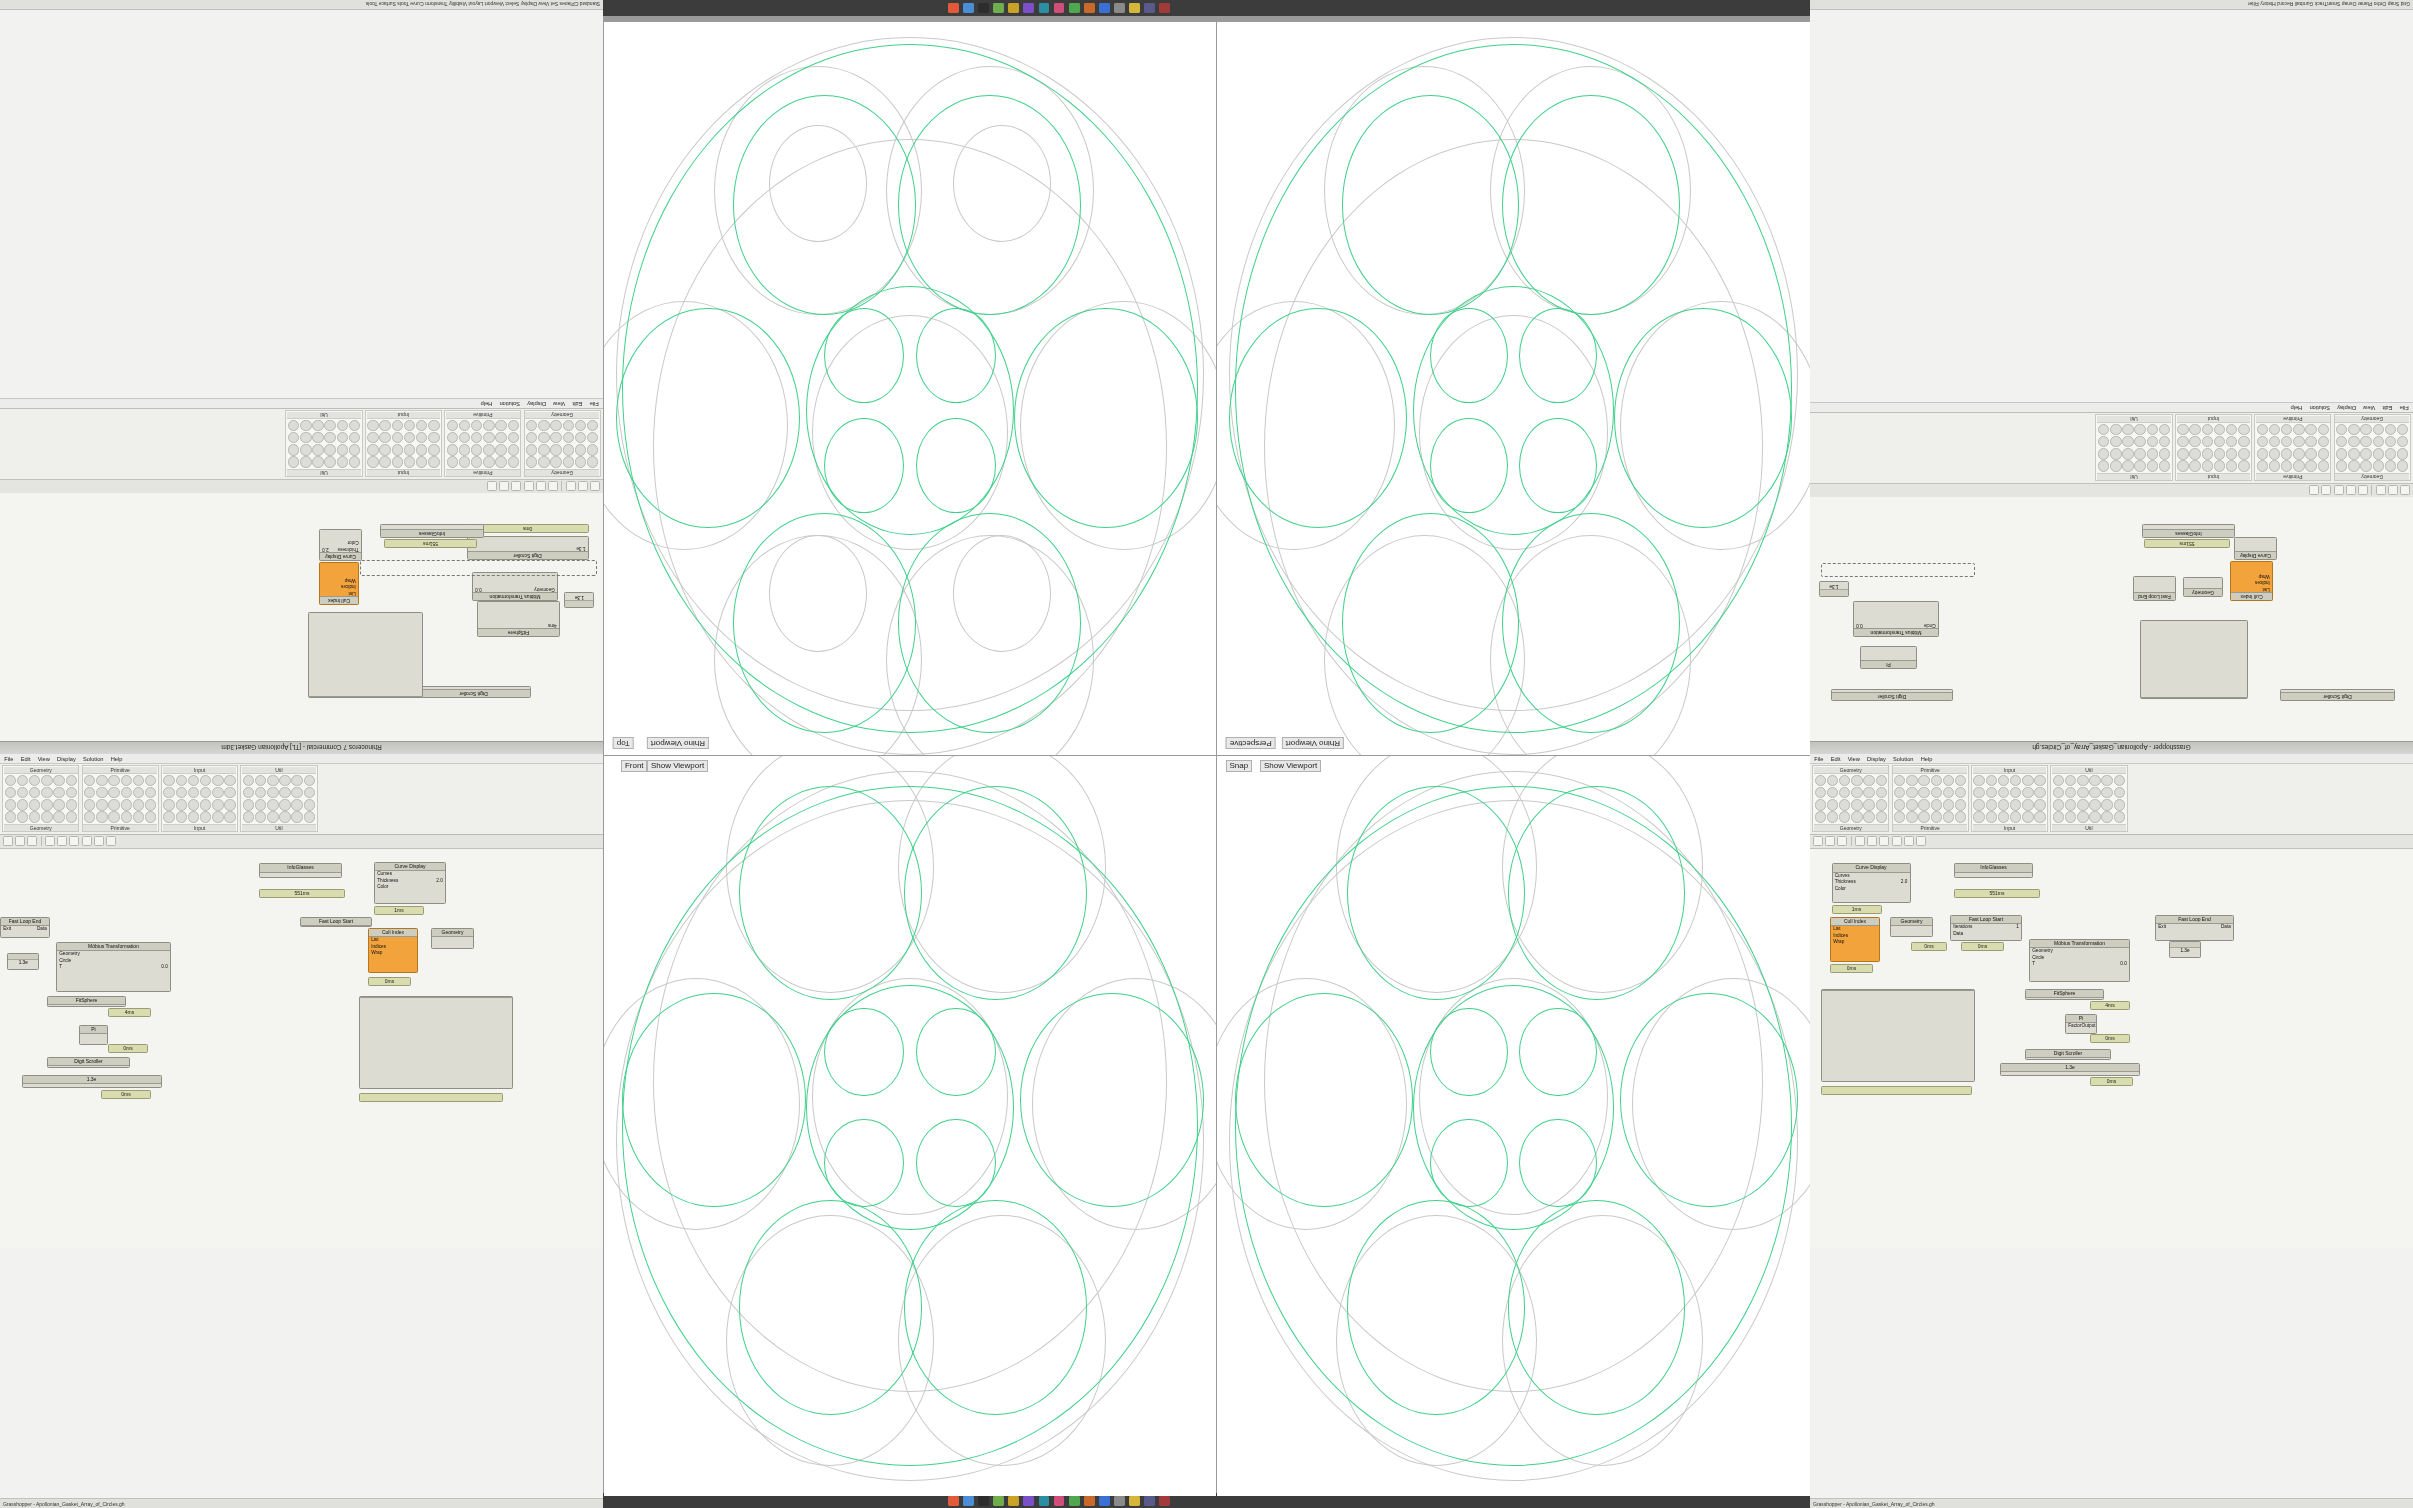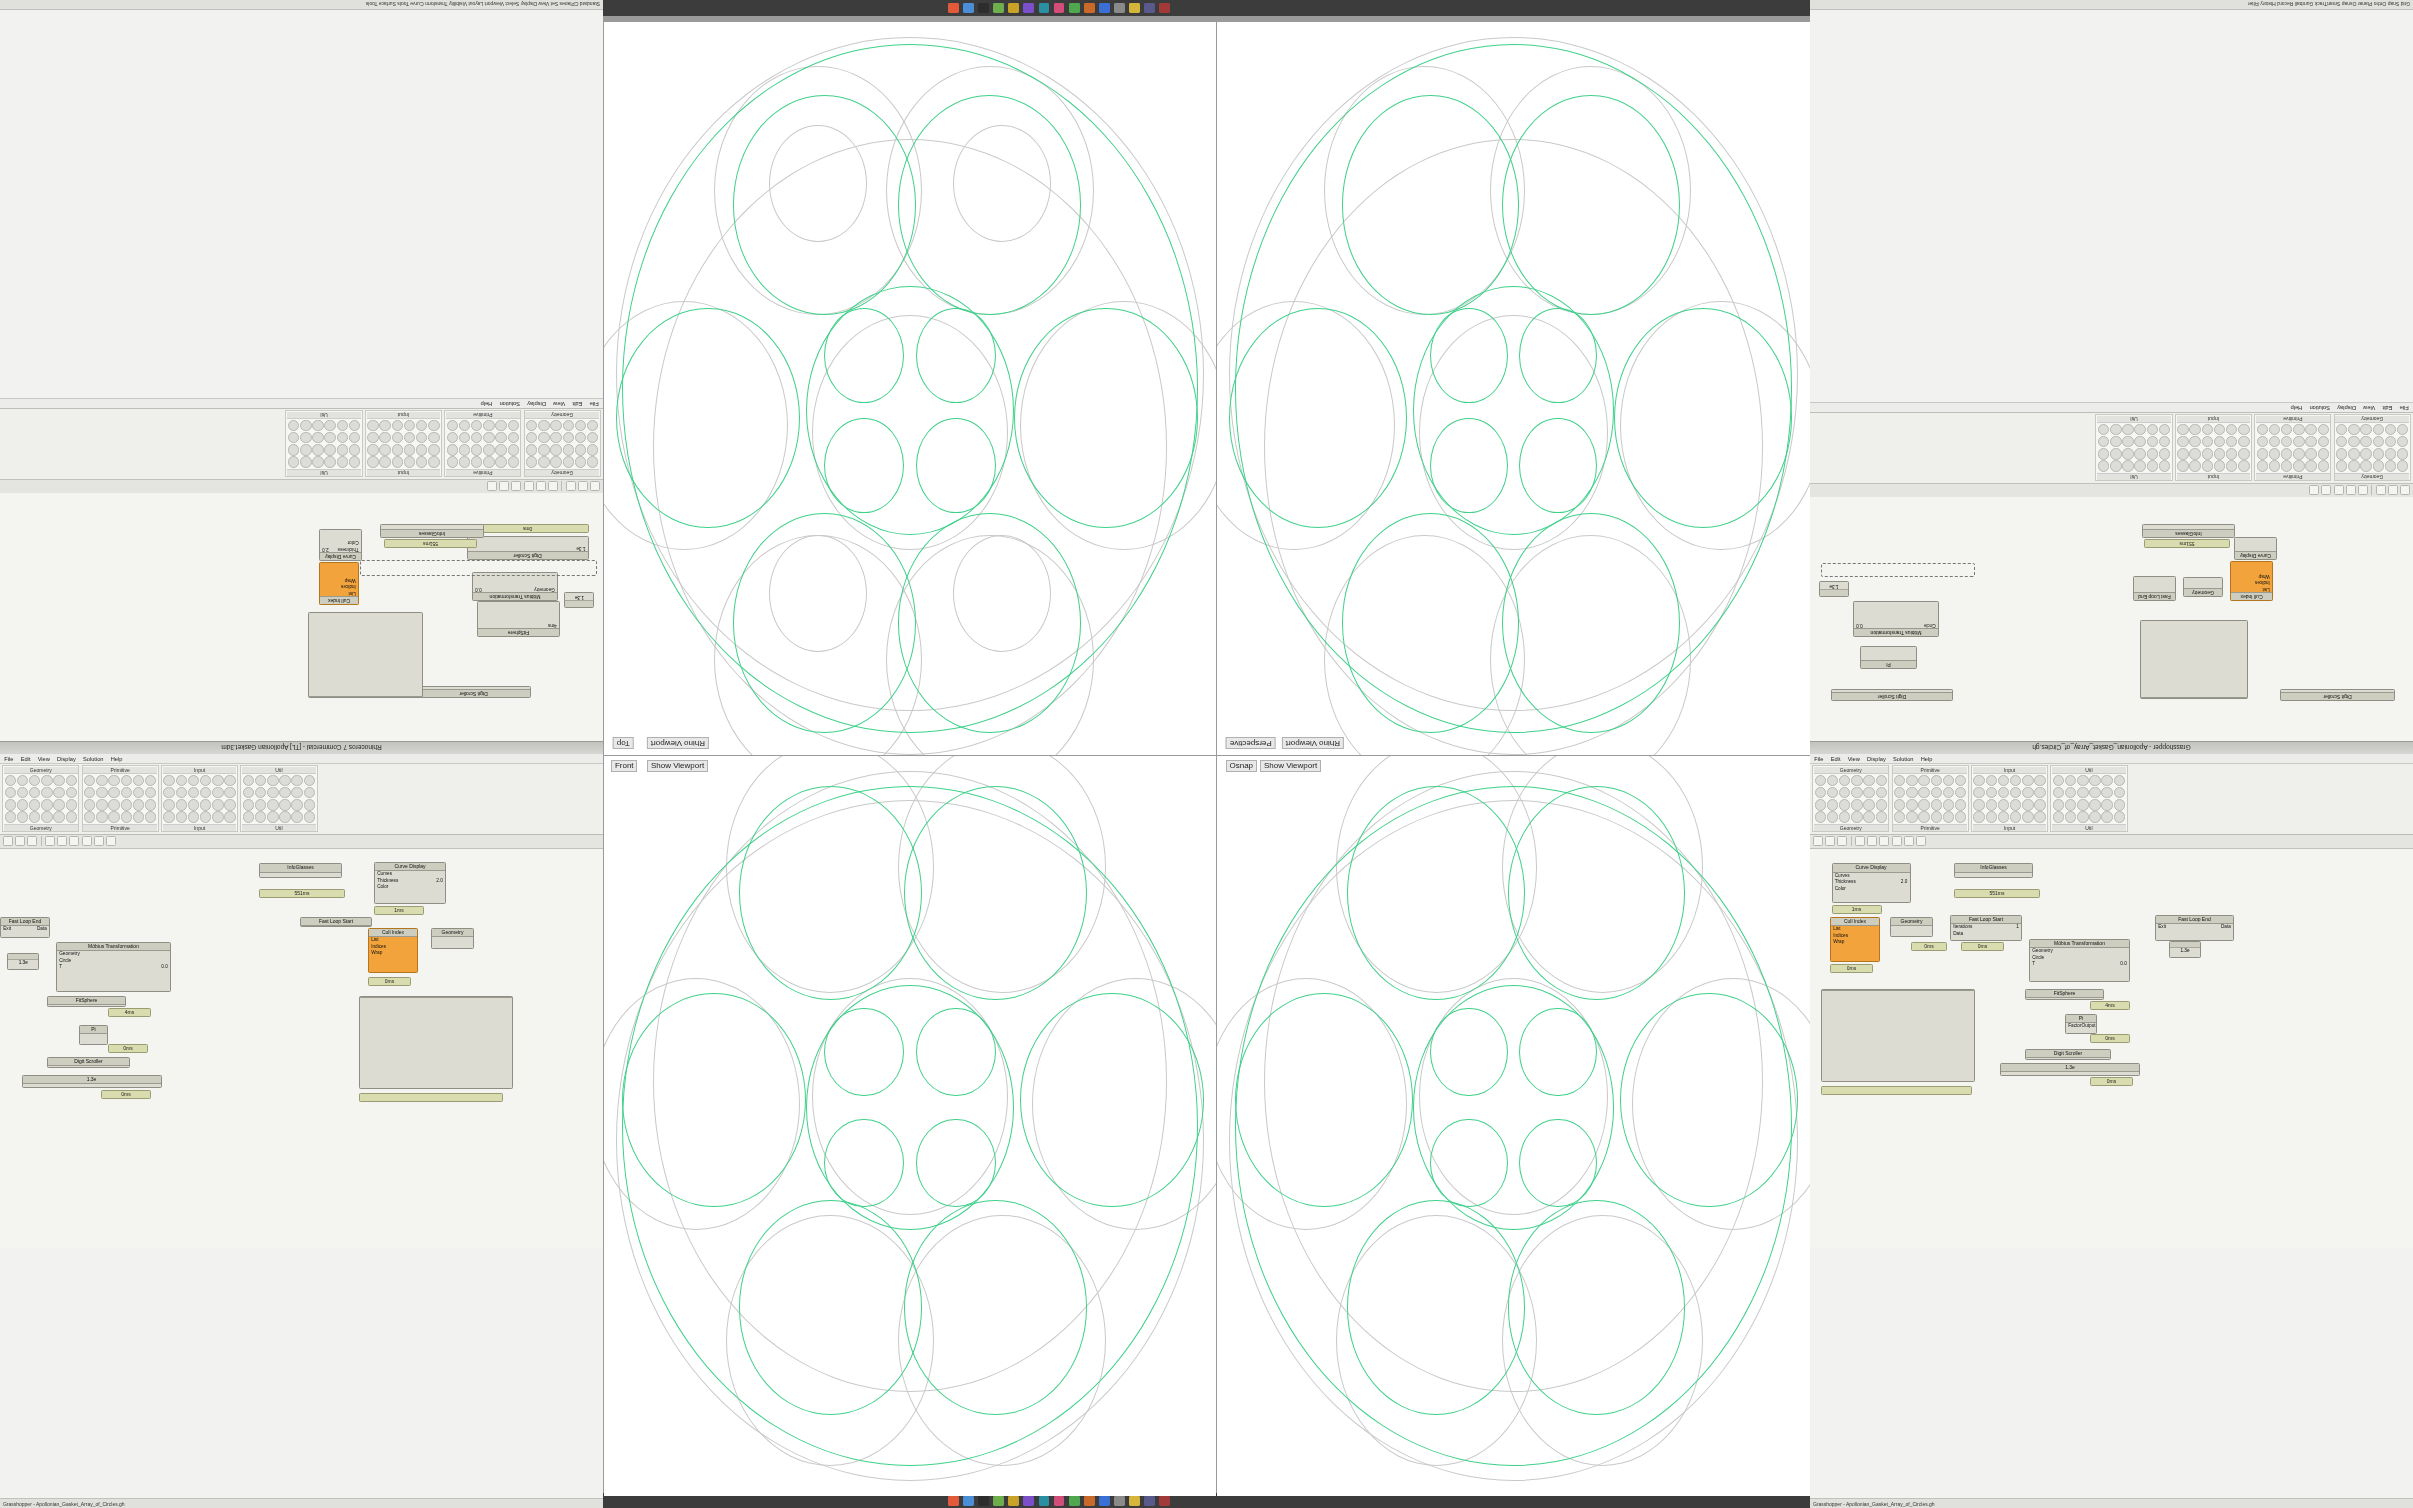--- a/index.html
+++ b/index.html
@@ -1227,21 +1227,21 @@
       <div class="gc" style="left:3%;  top:32%; width:30%; height:29%"></div>
       <div class="gc" style="left:68%; top:32%; width:30%; height:29%"></div>
       <div class="gc" style="left:22%; top:60%; width:30%; height:29%"></div>
       <div class="gc" style="left:49%; top:60%; width:30%; height:29%"></div>
       <div class="gc" style="left:33%; top:31%; width:34%; height:33%"></div>
       <div class="gc" style="left:36%; top:34%; width:13%; height:12%"></div>
       <div class="gc" style="left:51%; top:34%; width:13%; height:12%"></div>
       <div class="gc" style="left:36%; top:49%; width:13%; height:12%"></div>
       <div class="gc" style="left:51%; top:49%; width:13%; height:12%"></div>
     </div>
-    <div class="vp-label" style="left:7px; top:4.3px">Front</div>
+    <div class="vp-label" style="left:17px; top:4.3px">Front</div>
     <div class="vp-label" style="left:43px; top:4.3px">Show Viewport</div>
   </div>
 
   <div class="vp vp-4">
     <div class="fractal">
       <div class="grc" style="left:8%;  top:2%;   width:84%; height:84%"></div>
       <div class="grc" style="left:2%;  top:6%;   width:96%; height:92%"></div>
       <div class="grc" style="left:20%; top:-2%;  width:34%; height:34%"></div>
       <div class="grc" style="left:48%; top:-2%;  width:34%; height:34%"></div>
       <div class="grc" style="left:-2%; top:30%;  width:34%; height:34%"></div>
@@ -1255,18 +1255,18 @@
       <div class="gc" style="left:3%;  top:32%; width:30%; height:29%"></div>
       <div class="gc" style="left:68%; top:32%; width:30%; height:29%"></div>
       <div class="gc" style="left:22%; top:60%; width:30%; height:29%"></div>
       <div class="gc" style="left:49%; top:60%; width:30%; height:29%"></div>
       <div class="gc" style="left:33%; top:31%; width:34%; height:33%"></div>
       <div class="gc" style="left:36%; top:34%; width:13%; height:12%"></div>
       <div class="gc" style="left:51%; top:34%; width:13%; height:12%"></div>
       <div class="gc" style="left:36%; top:49%; width:13%; height:12%"></div>
       <div class="gc" style="left:51%; top:49%; width:13%; height:12%"></div>
     </div>
-    <div class="vp-label" style="left:8.6px; top:4.3px">Osnap</div>
+    <div class="vp-label" style="left:8.6px; top:4.3px">Snap</div>
     <div class="vp-label" style="left:43px; top:4.3px">Show Viewport</div>
   </div>
 
 </div>
 
 
 </body></html>

